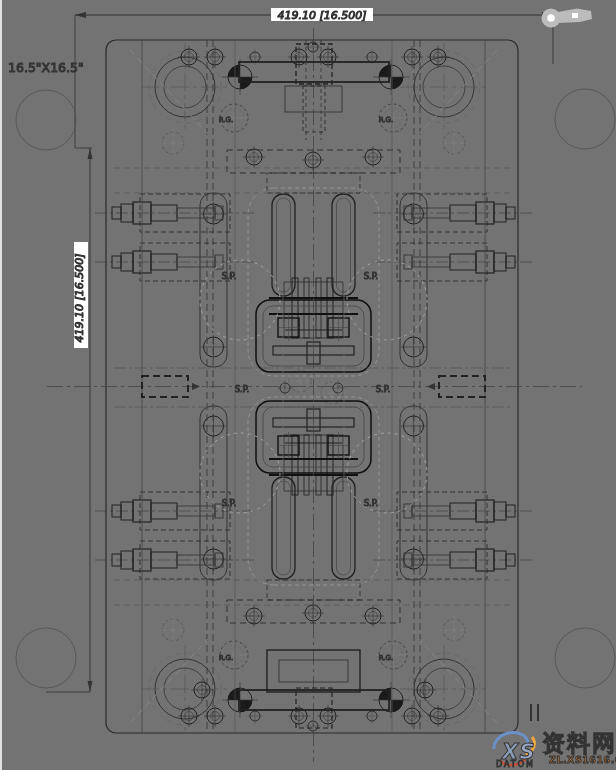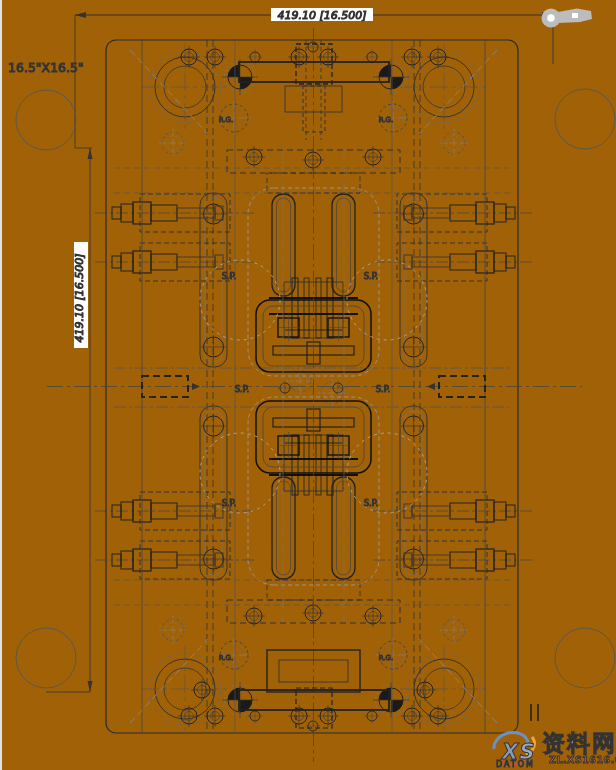--- a/index.html
+++ b/index.html
@@ -1,16 +1,16 @@
 <!DOCTYPE html>
 <html><head>
 <meta charset="utf-8">
 <style>
   html,body{margin:0;padding:0;background:#ffffff;}
-  .stage{position:relative;width:616px;height:770px;background:#a16207;overflow:hidden;
+  .stage{position:relative;width:616px;height:770px;background:#737373;overflow:hidden;
          font-family:"DejaVu Sans","Liberation Sans",sans-serif;border-left:2px solid #e2e2e2;box-sizing:border-box;}
   svg{display:block}
   svg text{font-family:"DejaVu Sans","Liberation Sans",sans-serif;}
 </style>
 </head>
 <body>
 
 <div class="stage">
   <svg width="616" height="770" viewBox="0 0 616 770" xmlns="http://www.w3.org/2000/svg">
       <g transform="translate(183,87)">

